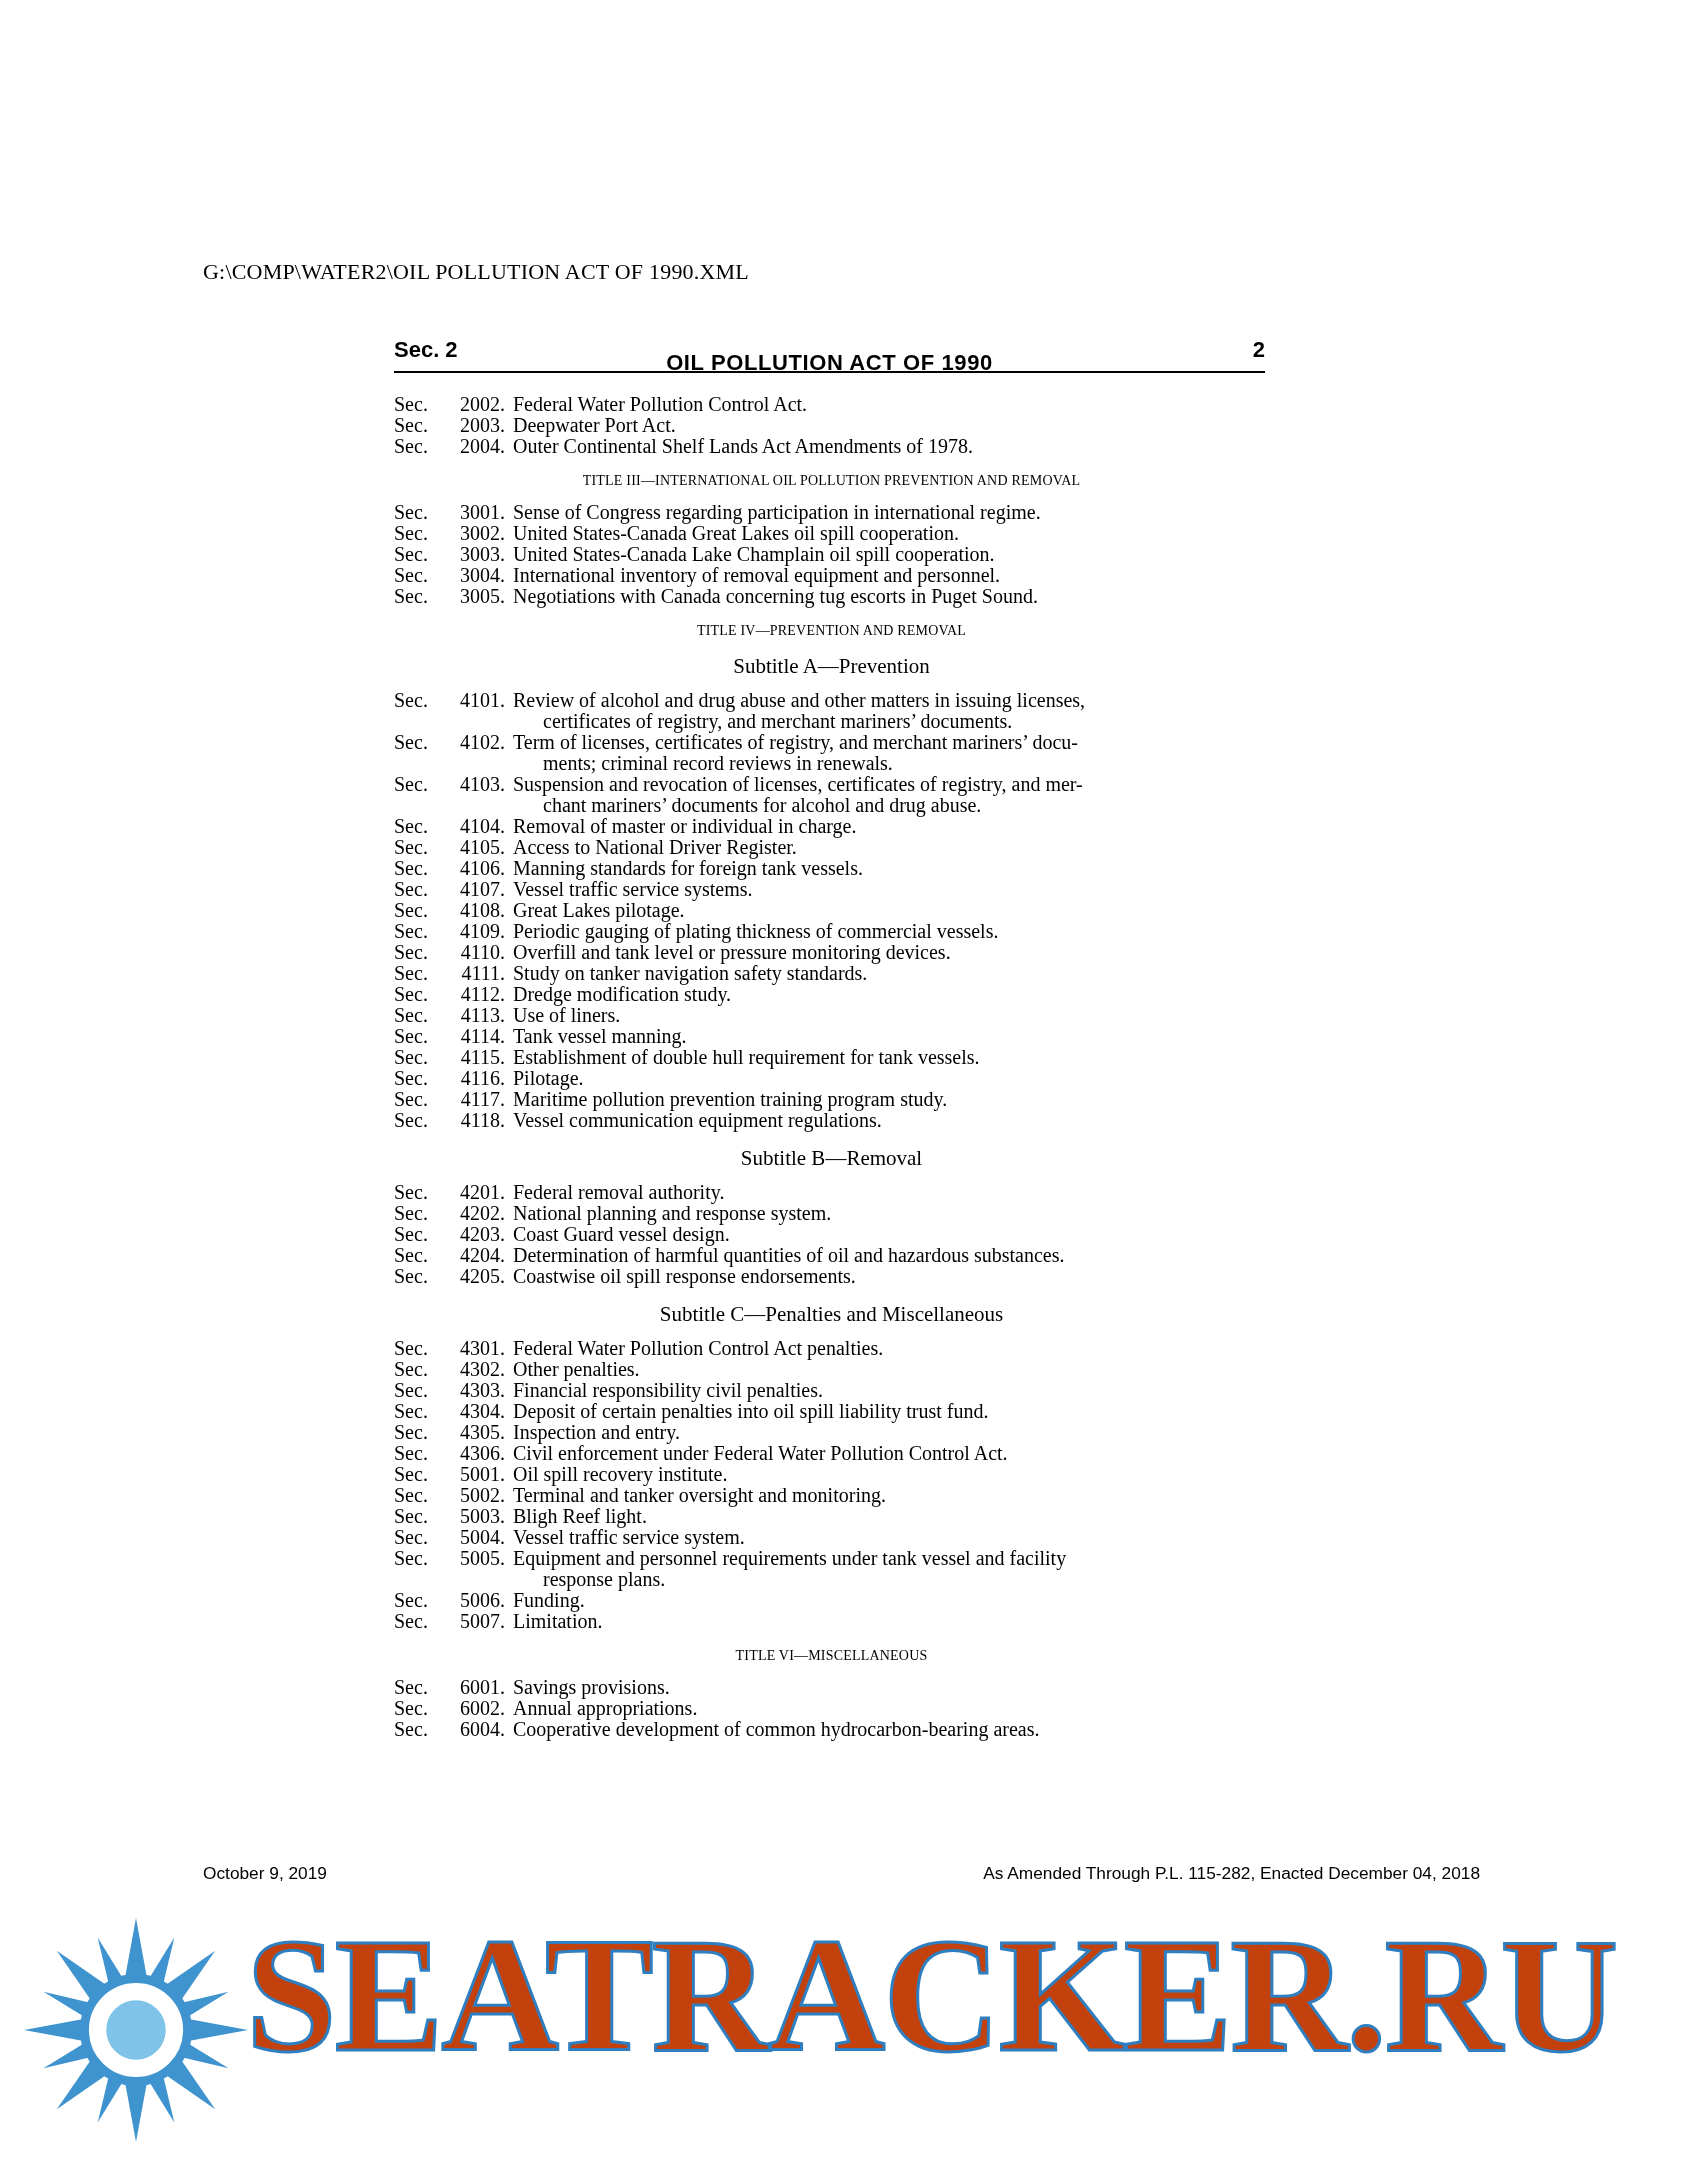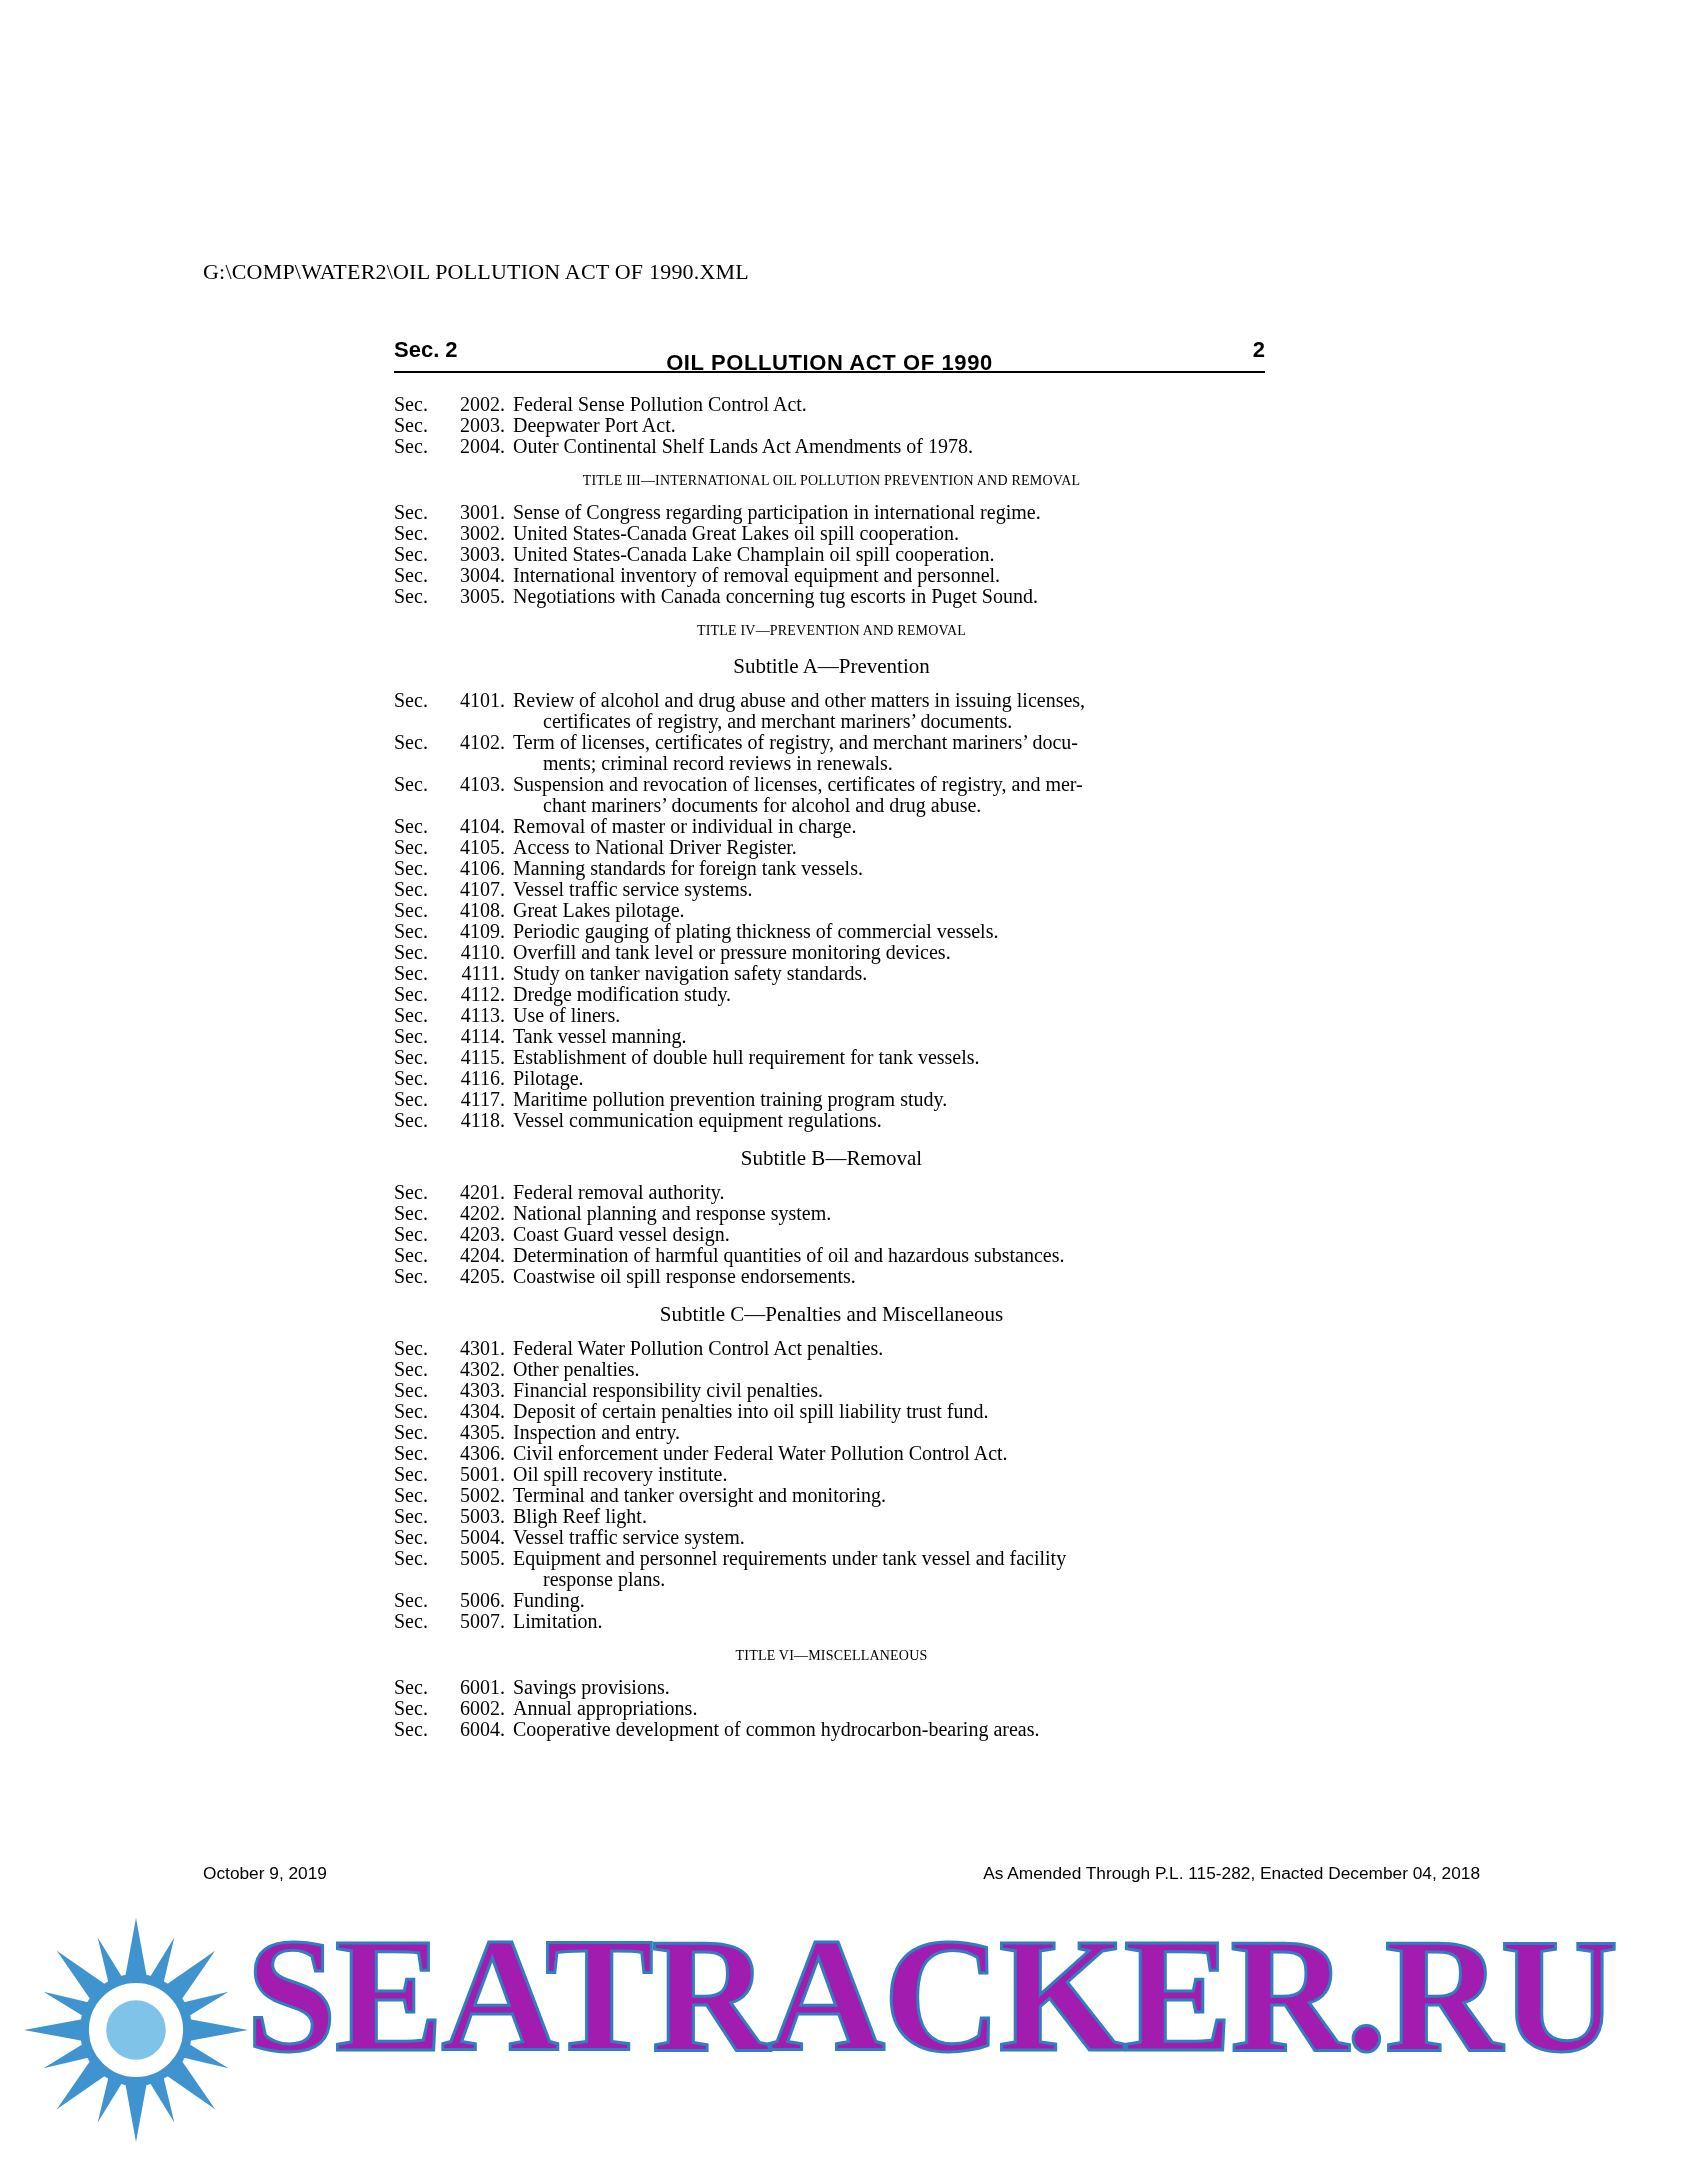--- a/index.html
+++ b/index.html
@@ -166,21 +166,21 @@
     height: 228px;
   }
   .wm-text {
     position: absolute;
     left: 246px;
     top: 28px;
     font-family: "Liberation Serif", serif;
     font-weight: bold;
     font-size: 163px;
     letter-spacing: -2px;
-    color: #a21caf;
+    color: #c2410c;
     -webkit-text-stroke: 3px #2f7fc0;
     line-height: 1;
     white-space: nowrap;
   }
 </style>
 </head>
 <body>
 
 <div class="page">
 
@@ -190,21 +190,21 @@
     <span class="rh-left">Sec. 2</span>
     <span class="rh-center">OIL POLLUTION ACT OF 1990</span>
     <span class="rh-right">2</span>
   </div>
   <div class="rule"></div>
 
   <div class="content">
 
     <div>
       <div class="toc-line">
-        <span class="sec-no"><span class="lab">Sec.</span><span class="num">2002.</span></span><span>Federal Sense Pollution Control Act.</span>
+        <span class="sec-no"><span class="lab">Sec.</span><span class="num">2002.</span></span><span>Federal Water Pollution Control Act.</span>
       </div>
       <div class="toc-line">
         <span class="sec-no"><span class="lab">Sec.</span><span class="num">2003.</span></span><span>Deepwater Port Act.</span>
       </div>
       <div class="toc-line">
         <span class="sec-no"><span class="lab">Sec.</span><span class="num">2004.</span></span><span>Outer Continental Shelf Lands Act Amendments of 1978.</span>
       </div>
     </div>
 
     <div class="title-head">TITLE III—INTERNATIONAL OIL POLLUTION PREVENTION AND REMOVAL</div>

